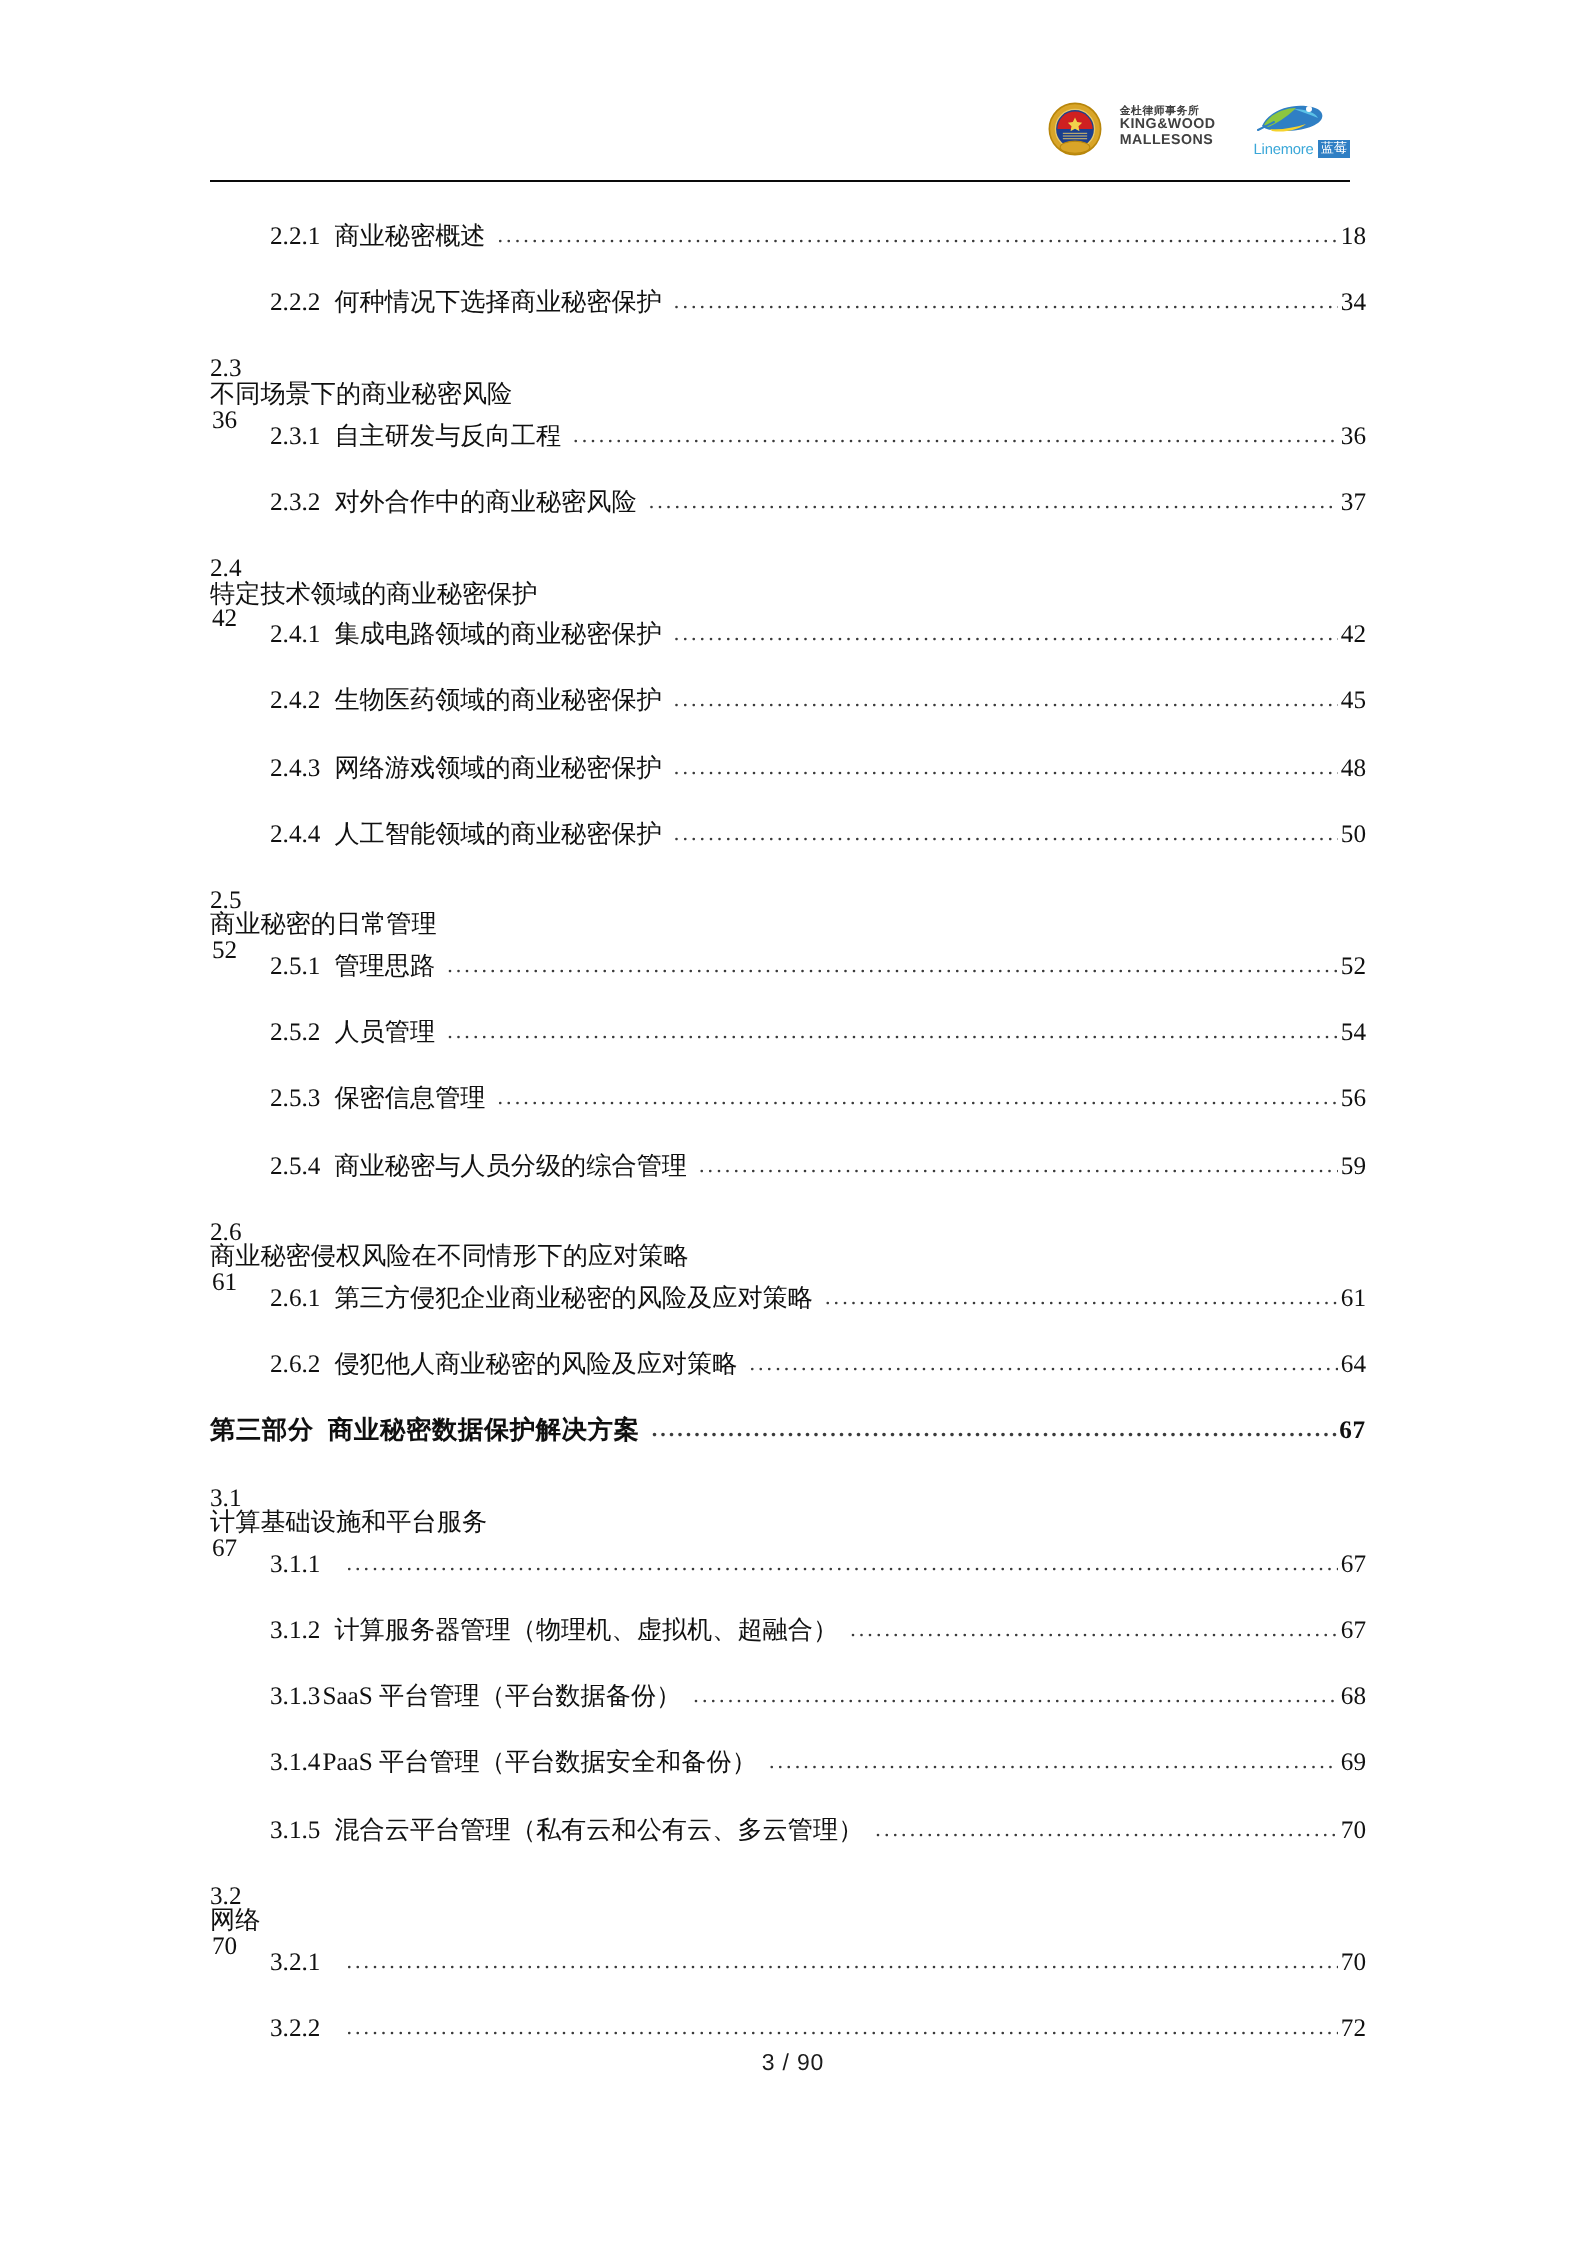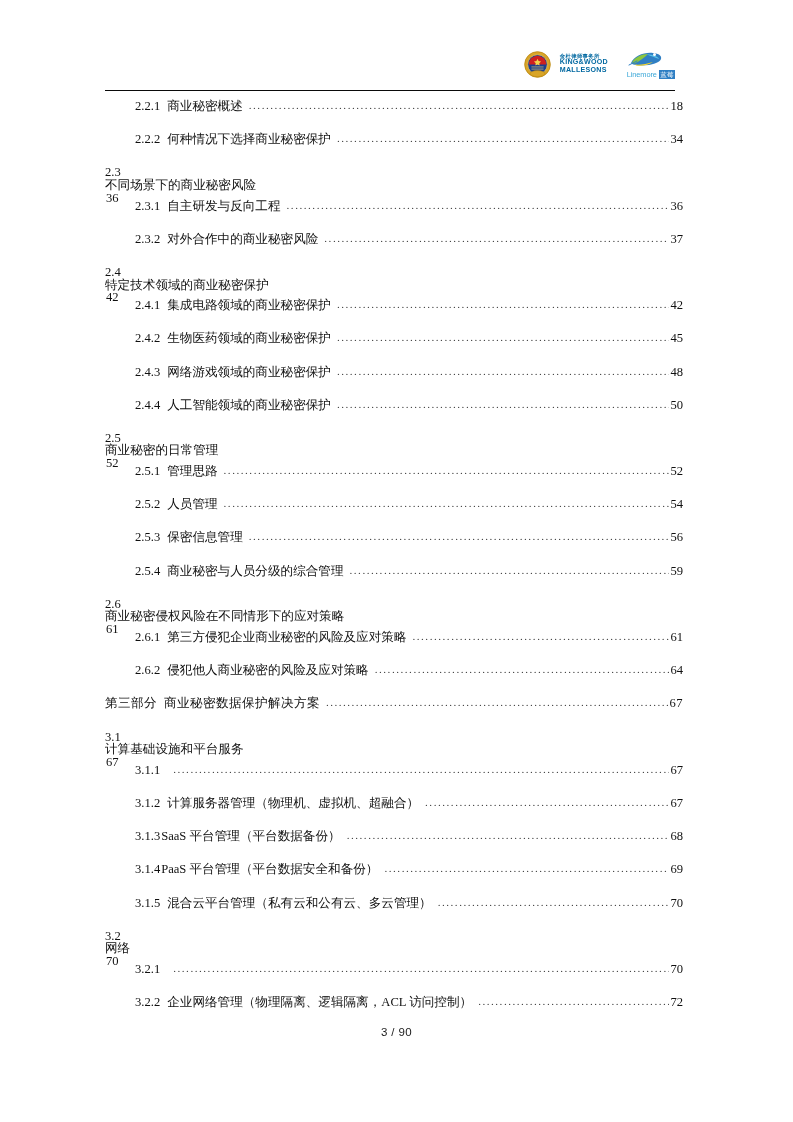--- a/index.html
+++ b/index.html
@@ -45,21 +45,21 @@
     width: 27px;
     height: 27px;
     flex: 0 0 auto;
   }
 
   .kwm-lockup {
     display: flex;
     flex-direction: column;
     justify-content: center;
     line-height: 1.06;
-    color: #0369a1;
+    color: #404040;
     font-family: "Liberation Sans", sans-serif;
   }
   .kwm-cn {
     font-size: 5.4px;
     letter-spacing: 0.3px;
     font-weight: 700;
     white-space: nowrap;
   }
   .kwm-en1, .kwm-en2 {
     font-size: 7.1px;
@@ -108,21 +108,21 @@
     top: 90px;
     left: 105px;
     width: 570px;
     height: 0;
     border-top: 1.6px solid #0a0a0a;
   }
 
   
   .toc {
     position: absolute;
-    top: 100px;
+    top: 112px;
     left: 105px;
     width: 578px;
   }
 
   .toc-entry {
     display: flex;
     align-items: baseline;
     width: 100%;
     font-size: 12.6px;
     line-height: 1;
@@ -154,21 +154,21 @@
     transform: translateY(-1px);
   }
   .toc-entry .pg {
     flex: 0 0 auto;
     text-align: right;
     padding-left: 1px;
     white-space: nowrap;
   }
 
   
-  .lvl-part { padding-left: 0px;  font-weight: 400; letter-spacing: 0.4px; justify-content: flex-end; }
+  .lvl-part { padding-left: 0px;  font-weight: 700; letter-spacing: 0.4px; justify-content: flex-end; }
   .lvl-2    { padding-left: 0px; flex-direction: column; }
   .lvl-3    { padding-left: 30px; }
 
   .lvl-part .num { margin-right: 7px; }
   .lvl-2 .num    { margin-right: 6px; }
   .lvl-3 .num    { margin-right: 7px; }
 
   .lvl-part .leader { letter-spacing: 1.5px; }
 
   
@@ -420,21 +420,20 @@
         <span class="pg">70</span>
       </div>
       <div class="toc-entry lvl-3">
         <span class="num">3.2.1</span>
         <span class="gap"></span>
         <span class="leader">................................................................................................................................................................</span>
         <span class="pg">70</span>
       </div>
       <div class="toc-entry lvl-3">
         <span class="num">3.2.2</span>
-        <span class="title">企业网络管理（物理隔离、逻辑隔离，ACL 访问控制）</span>
         <span class="gap"></span>
         <span class="leader">................................................................................................................................................................</span>
         <span class="pg">72</span>
       </div>
     </div>
 
   <div class="page-footer">
     <span class="folio">3 / 90</span>
   </div>
 

